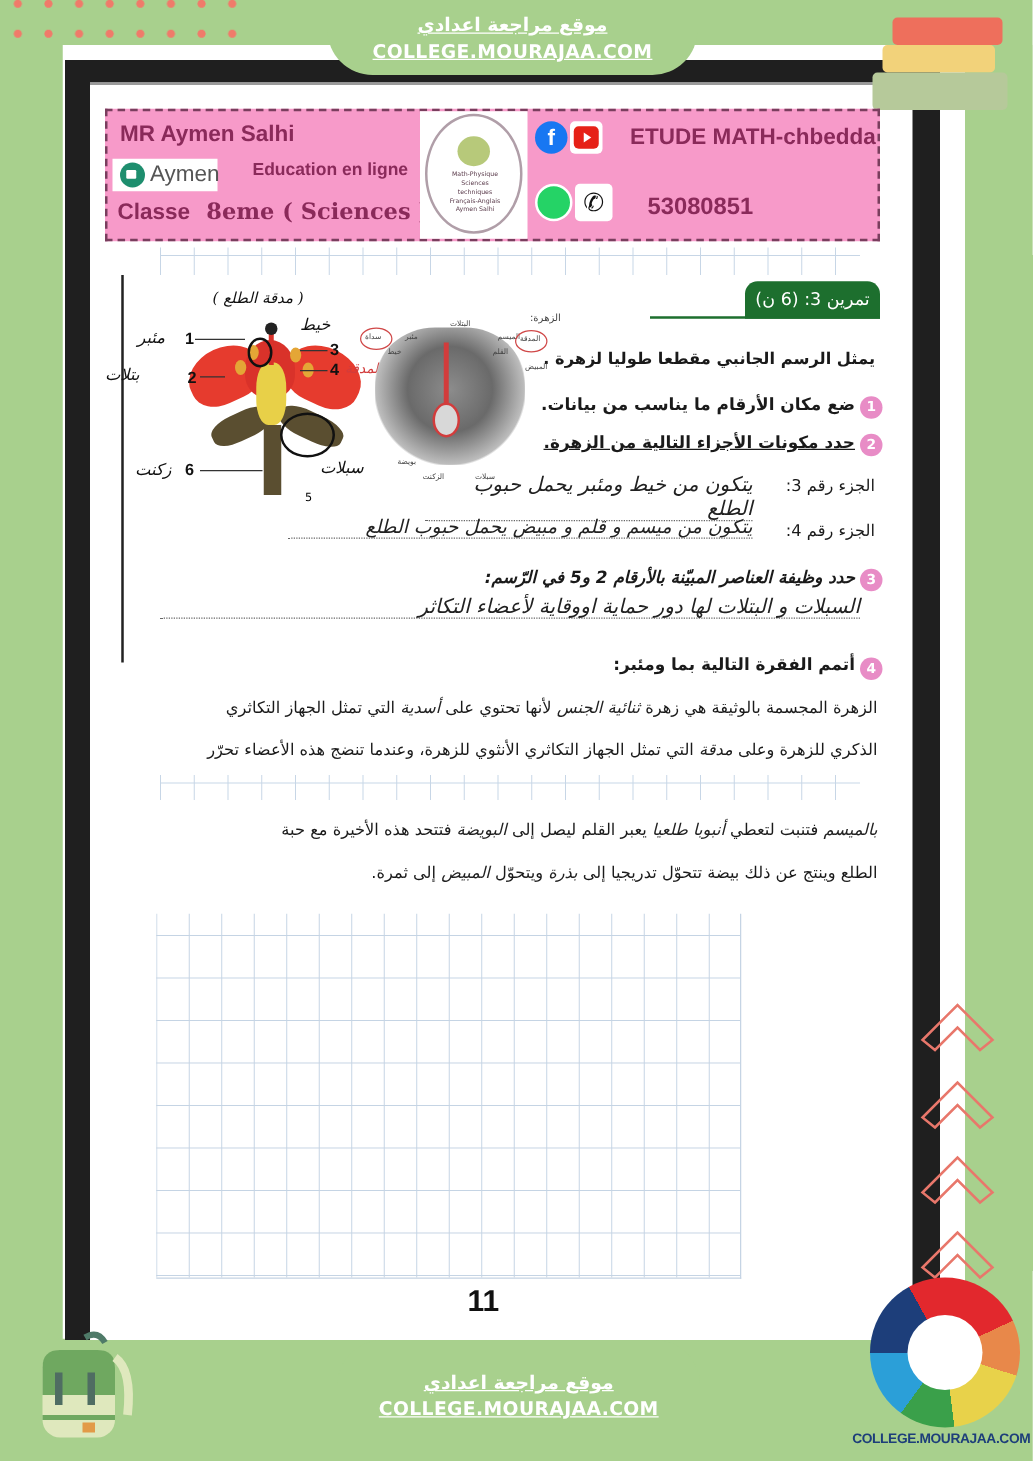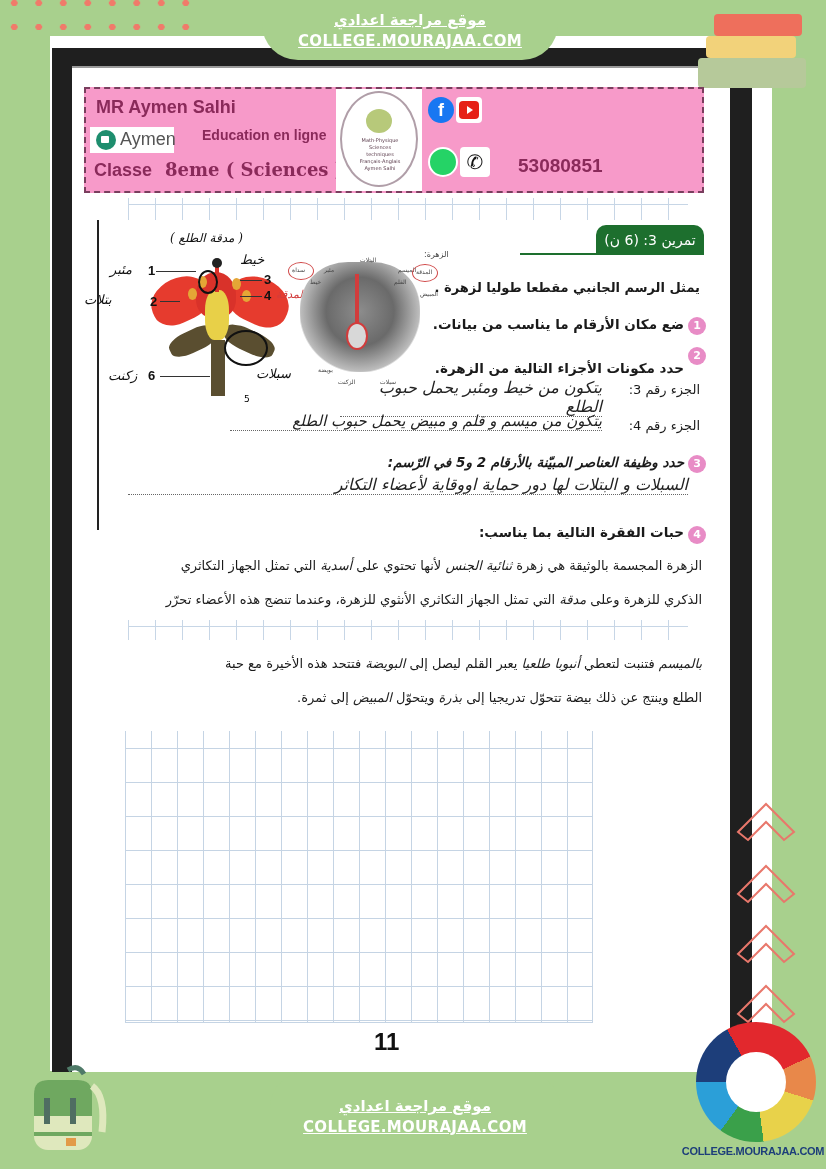--- a/index.html
+++ b/index.html
@@ -149,49 +149,50 @@
         <div>Sciences techniques</div>
         <div>Français-Anglais</div>
         <div>Aymen Salhi</div>
       </div>
     </div>
   </div>
   <div class="social fb">f</div>
   <div class="social yt"></div>
   <div class="social wa"></div>
   <div class="social phone">✆</div>
+  <div class="t etude">ETUDE MATH-chbedda</div>
   <div class="t num">53080851</div>
 </div>
 
 <div class="grid-strip"></div>
 
 <div class="ex-tag">تمرين 3: (6 ن)</div>
 <div class="ex-line"></div>
 
 <div class="rtl txt" style="left:430px;top:280px;width:270px;font-weight:bold;">يمثل الرسم الجانبي مقطعا طوليا لزهرة .</div>
 
 <div class="num-badge" style="left:688px;top:317px;">1</div>
 <div class="rtl q" style="left:400px;top:316px;width:284px;">ضع مكان الأرقام ما يناسب من بيانات.</div>
 
 <div class="num-badge" style="left:688px;top:347px;">2</div>
-<div class="rtl q" style="left:400px;top:360px;width:284px;">حدد مكونات الأجزاء التالية من الزهرة.</div>
+<div class="rtl q" style="left:400px;top:346px;width:284px;text-decoration:underline;">حدد مكونات الأجزاء التالية من الزهرة.</div>
 
 <div class="rtl txt" style="left:600px;top:382px;width:100px;">الجزء رقم 3:</div>
 <div class="rtl hand dotline" style="left:340px;top:378px;width:262px;font-size:16px;">يتكون من خيط ومئبر يحمل حبوب الطلع</div>
 
 <div class="rtl txt" style="left:600px;top:418px;width:100px;">الجزء رقم 4:</div>
 <div class="rtl hand dotline" style="left:230px;top:412px;width:372px;font-size:15px;">يتكون من ميسم و قلم و مبيض يحمل حبوب الطلع</div>
 
 <div class="num-badge" style="left:688px;top:455px;">3</div>
 <div class="rtl q" style="left:370px;top:454px;width:314px;font-style:italic;">حدد وظيفة العناصر المبيّنة بالأرقام 2 و5 في الرّسم:</div>
 
 <div class="rtl hand dotline" style="left:128px;top:475px;width:560px;font-size:16px;">السبلات و البتلات لها دور حماية اووقاية لأعضاء التكاثر</div>
 
 <div class="num-badge" style="left:688px;top:526px;">4</div>
-<div class="rtl q" style="left:420px;top:524px;width:264px;">حبات الفقرة التالية بما يناسب:</div>
+<div class="rtl q" style="left:420px;top:524px;width:264px;">أتمم الفقرة التالية بما ومئبر:</div>
 
 <div class="rtl txt" style="left:122px;top:558px;width:580px;white-space:nowrap;">
   <span>الزهرة المجسمة بالوثيقة هي زهرة</span>
   <span class="hand">ثنائية الجنس</span>
   <span>لأنها تحتوي على</span>
   <span class="hand">أسدية</span>
   <span>التي تمثل الجهاز التكاثري</span>
 </div>
 <div class="rtl txt" style="left:122px;top:592px;width:580px;white-space:nowrap;">
   <span>الذكري للزهرة وعلى</span>

